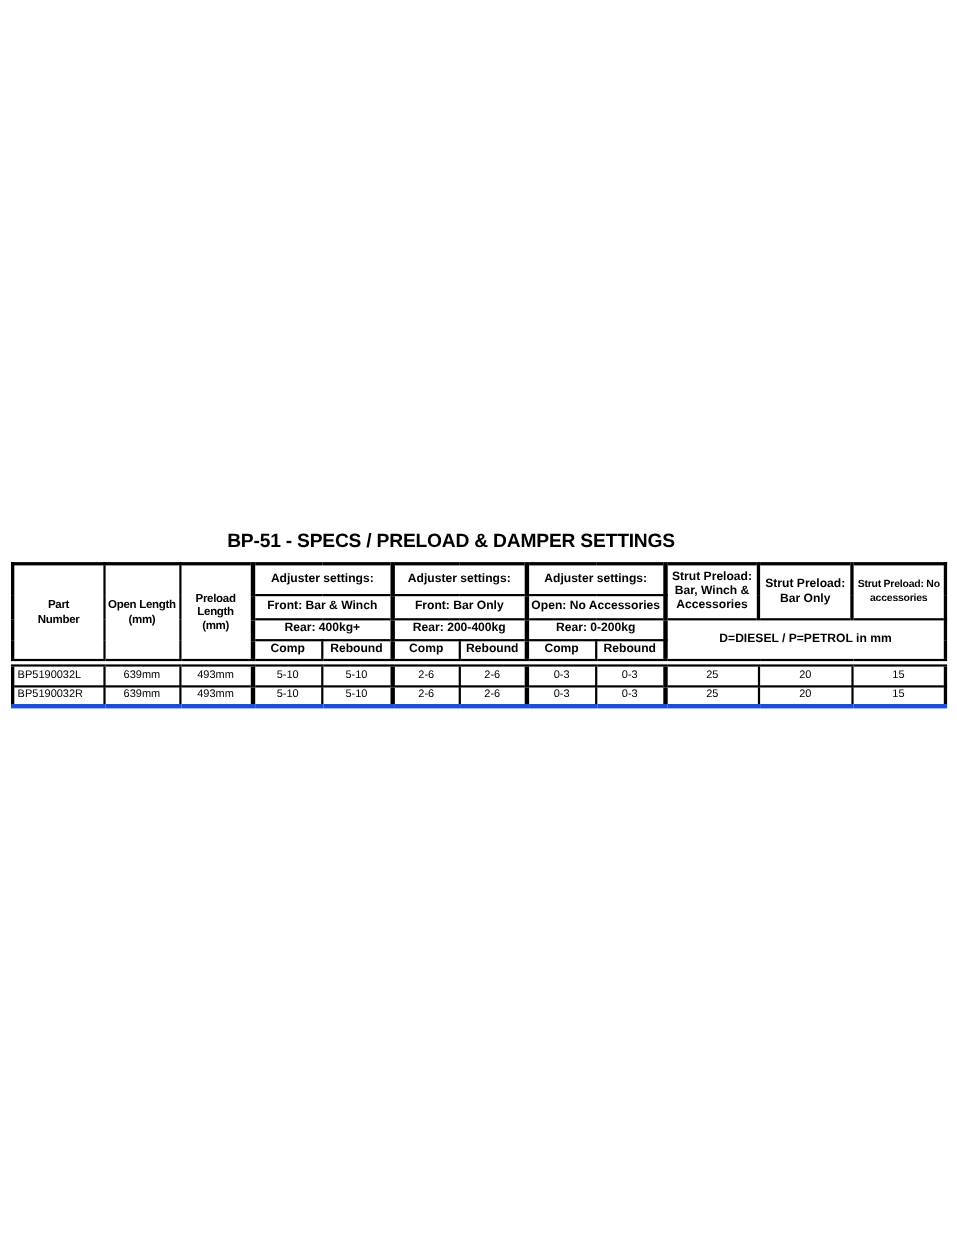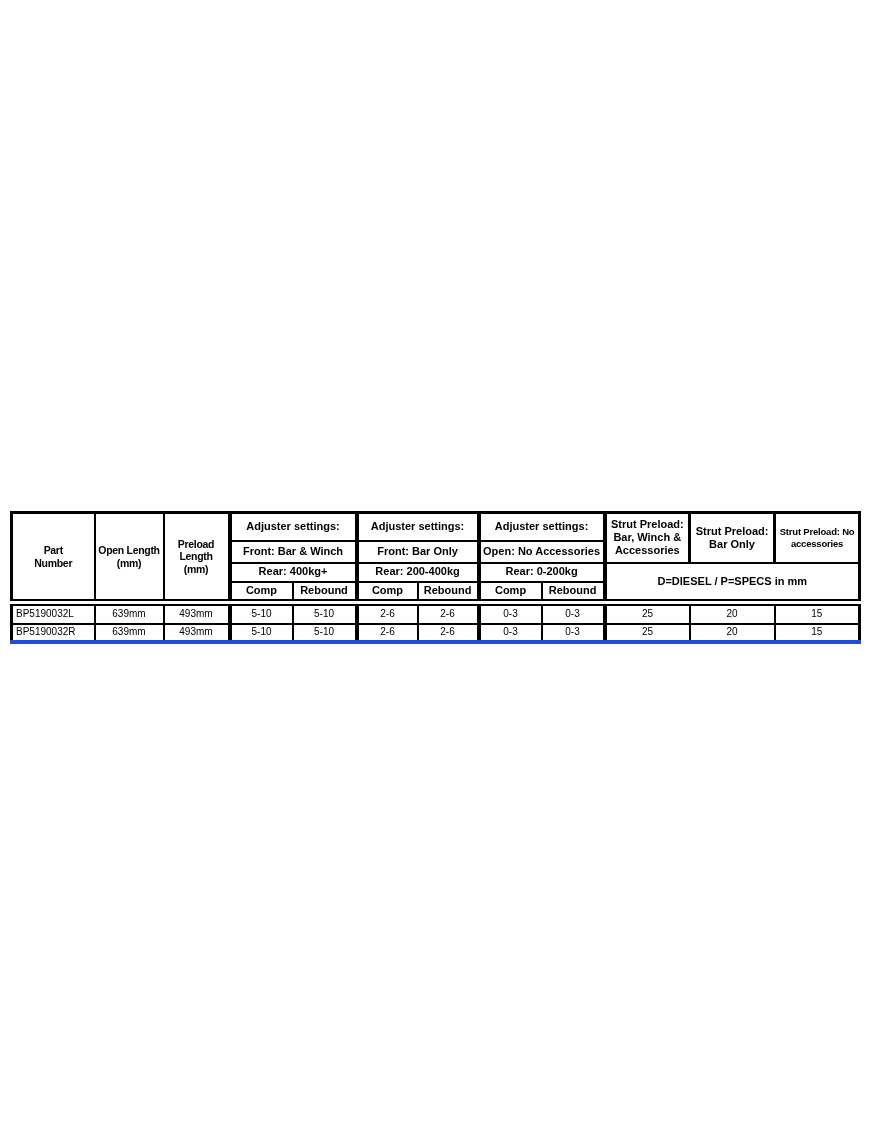--- a/index.html
+++ b/index.html
@@ -67,20 +67,21 @@
   .wrap-narrow { display: inline-block; max-width: 52px; }
   th.strut { padding: 0 1px; }
   th.strut-small { font-size: 9.5px; letter-spacing: -0.2px; }
   td.td-part { text-align: left; padding-left: 3px; }
 </style>
 </head>
 <body>
 
 <div class="page">
 
+  <div class="title">BP-51 - SPECS / PRELOAD &amp; DAMPER SETTINGS</div>
 
   <table class="spec-table">
     <colgroup>
       <col style="width:83px">
         <col style="width:69px">
         <col style="width:66px">
       <col style="width:63px">
         <col style="width:64px">
       <col style="width:61px">
         <col style="width:61px">
@@ -105,21 +106,21 @@
       </tr>
       <tr class="hr2">
         <th colspan="2" class="gl">Front: Bar &amp; Winch</th>
         <th colspan="2" class="gl">Front: Bar Only</th>
         <th colspan="2" class="gl">Open: No Accessories</th>
       </tr>
       <tr class="hr3">
         <th colspan="2" class="gl">Rear: 400kg+</th>
         <th colspan="2" class="gl">Rear: 200-400kg</th>
         <th colspan="2" class="gl">Rear: 0-200kg</th>
-        <th colspan="3" rowspan="2" class="gl">D=DIESEL / P=SPECS in mm</th>
+        <th colspan="3" rowspan="2" class="gl">D=DIESEL / P=PETROL in mm</th>
       </tr>
       <tr class="hr4">
         <th class="gl">Comp</th>
         <th>Rebound</th>
         <th class="gl">Comp</th>
         <th>Rebound</th>
         <th class="gl">Comp</th>
         <th>Rebound</th>
       </tr>
     </thead>

